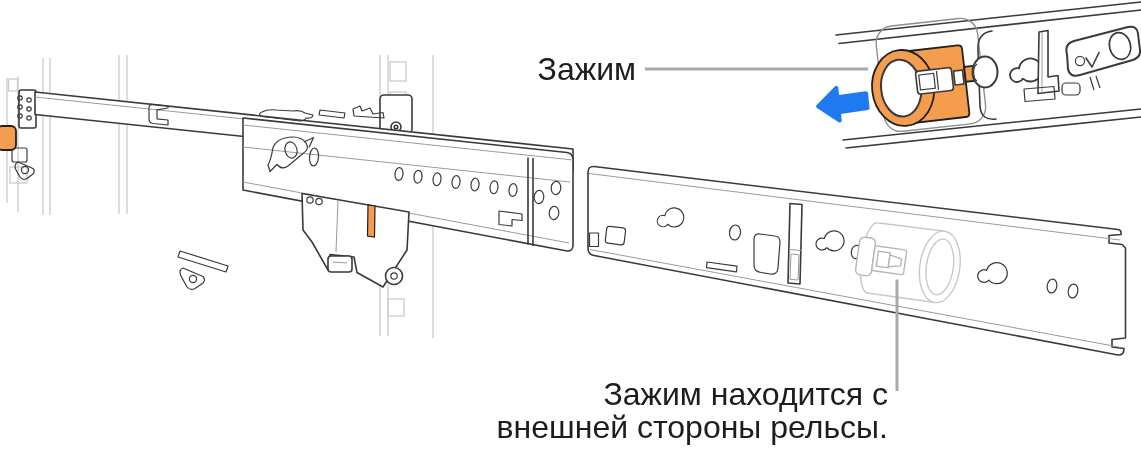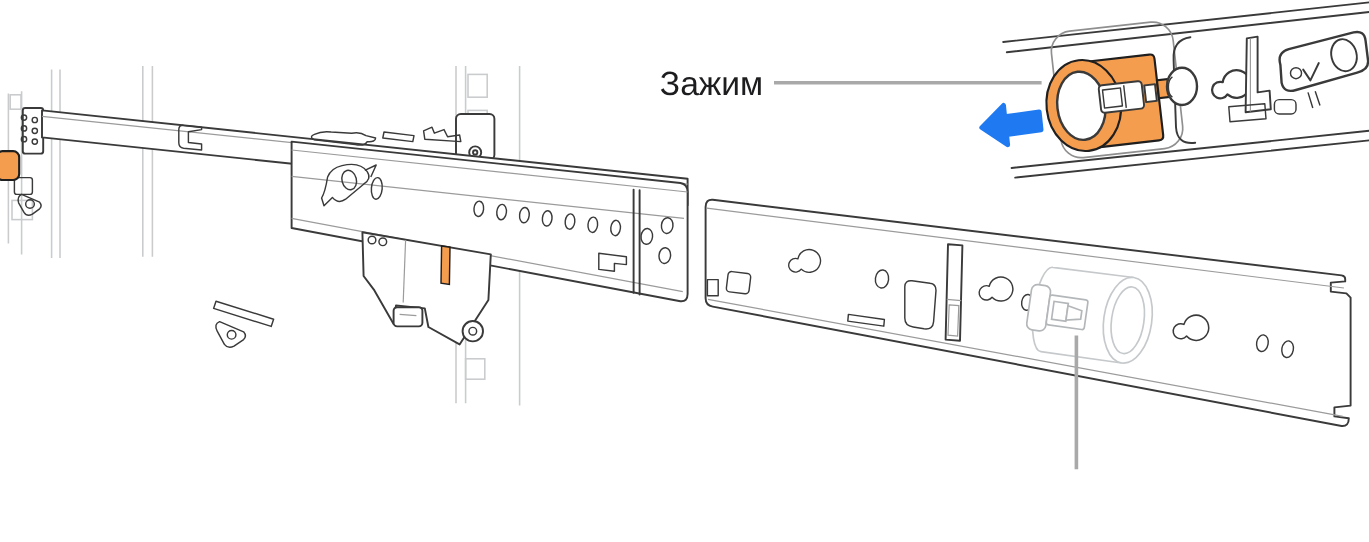--- a/index.html
+++ b/index.html
@@ -3,21 +3,21 @@
 <meta charset="utf-8">
 <style>
   html,body{margin:0;padding:0;background:var(--background,#fff);}
   .stage{
     position:relative;width:1141px;height:452px;overflow:hidden;
     background:var(--background,#fff);
     font-family:"Liberation Sans","DejaVu Sans",sans-serif;
   }
   .stage svg{position:absolute;left:0;top:0;}
   .callout-label{
-    position:absolute;color:var(--text,#1d1d1f);font-size:28px;line-height:33px;
+    position:absolute;color:var(--text,#1d1d1f);font-size:32px;line-height:33px;
     white-space:nowrap;
   }
   .label-clamp{right:505px;top:53px;}
   .label-location{right:253px;top:378px;text-align:right;}
   
   .outline{stroke:var(--outline,#3a3a3a);stroke-width:1.6;fill:none;stroke-linejoin:round;stroke-linecap:round;}
   .ow{stroke:var(--outline,#3a3a3a);stroke-width:1.6;fill:#fff;stroke-linejoin:round;}
   .ow2{stroke:var(--outline,#3a3a3a);stroke-width:2;fill:#fff;stroke-linejoin:round;}
   .thin{stroke:#9b9b9b;stroke-width:1;fill:none;}
   .cut{stroke:var(--outline,#3a3a3a);stroke-width:1.2;fill:none;stroke-linejoin:round;}
@@ -189,13 +189,17 @@
     <path class="callout" d="M645,69 L868,69"></path>
     <path class="callout" d="M897,279.5 L897,391"></path>
 
     <defs>
       <path id="keyhole" d="M4.2,-4.2 A6,6 0 1 0 3,5.2 A10,10 0 1 0 4.2,-4.2 Z"></path>
     </defs>
   </svg>
 
   <div class="callout-label label-clamp">Зажим</div>
 
+  <div class="callout-label label-location">
+    <span>Зажим находится с</span><br>
+    <span>внешней стороны рельсы.</span>
+  </div>
 </div>
 
 </body></html>

